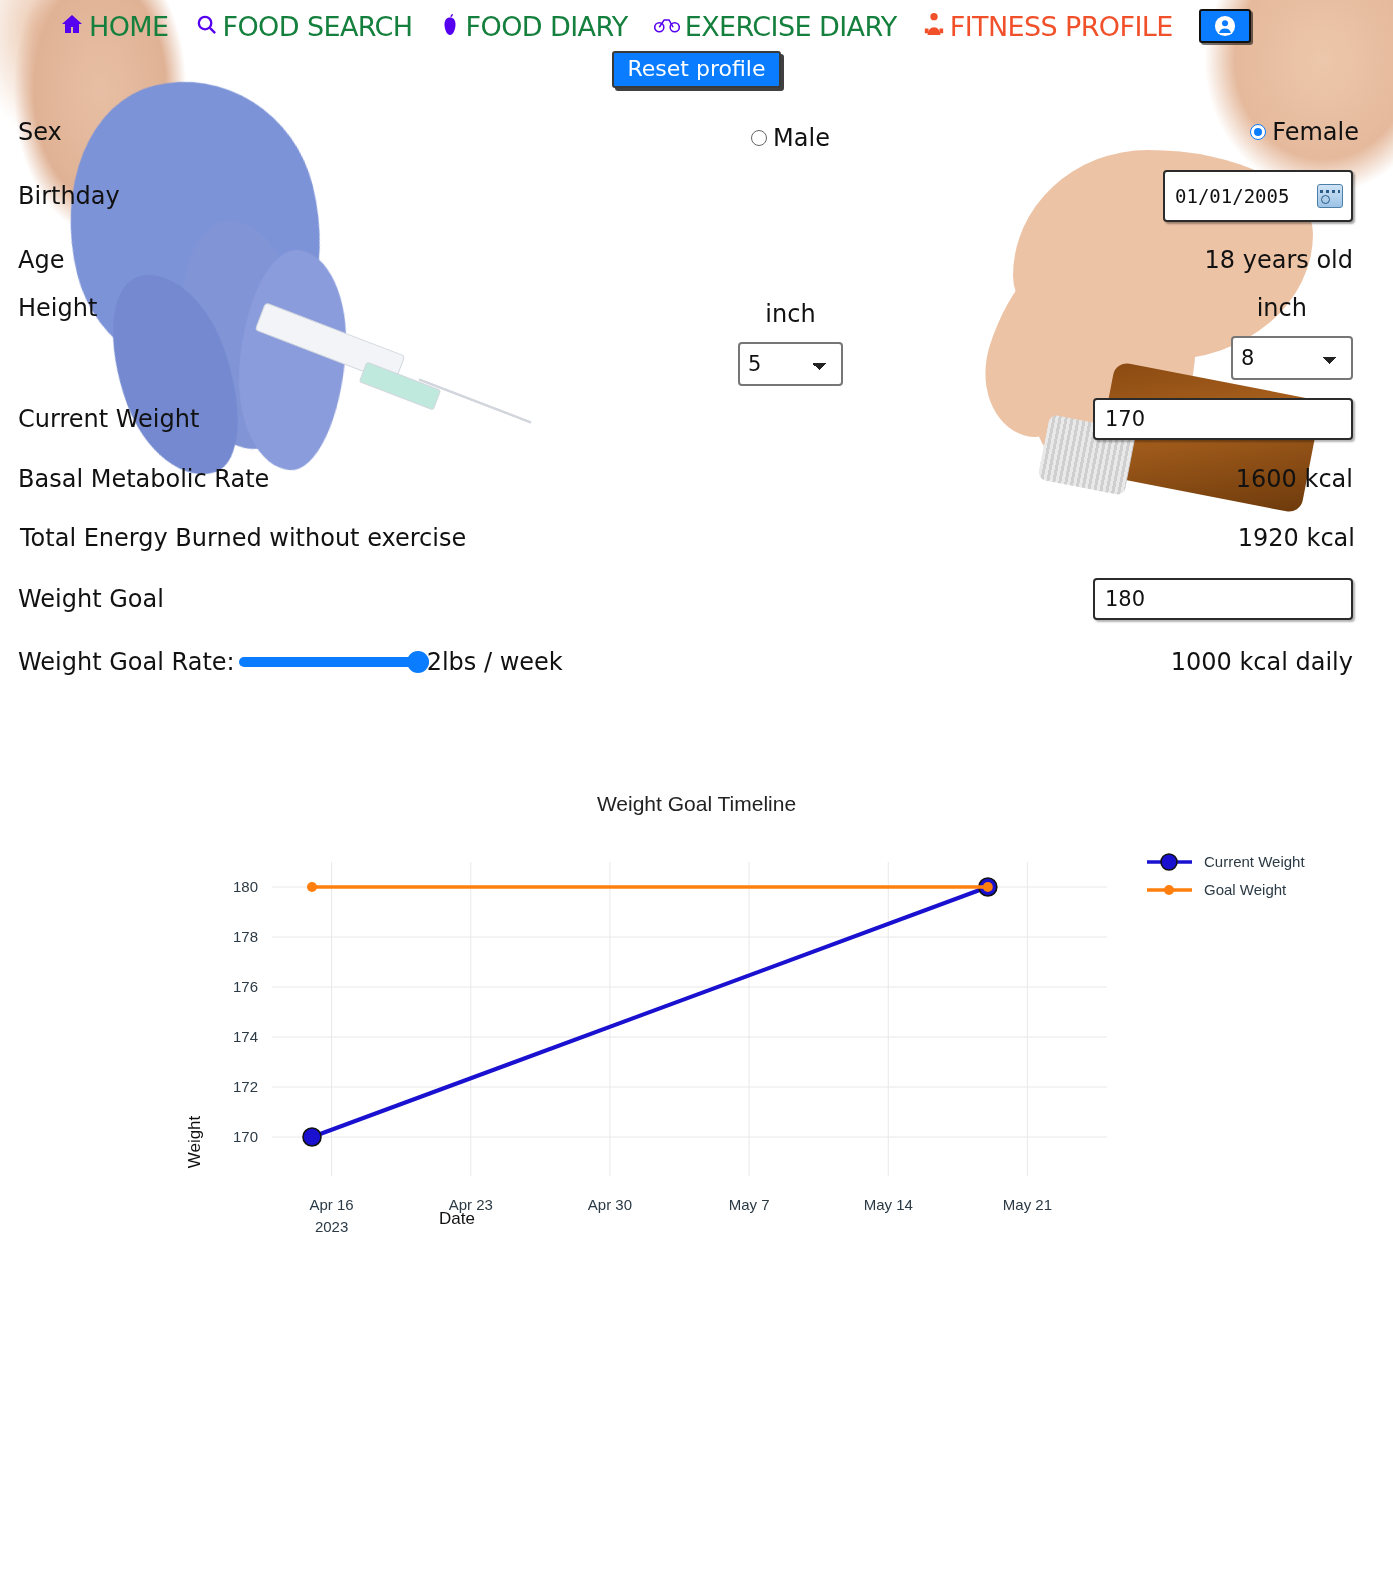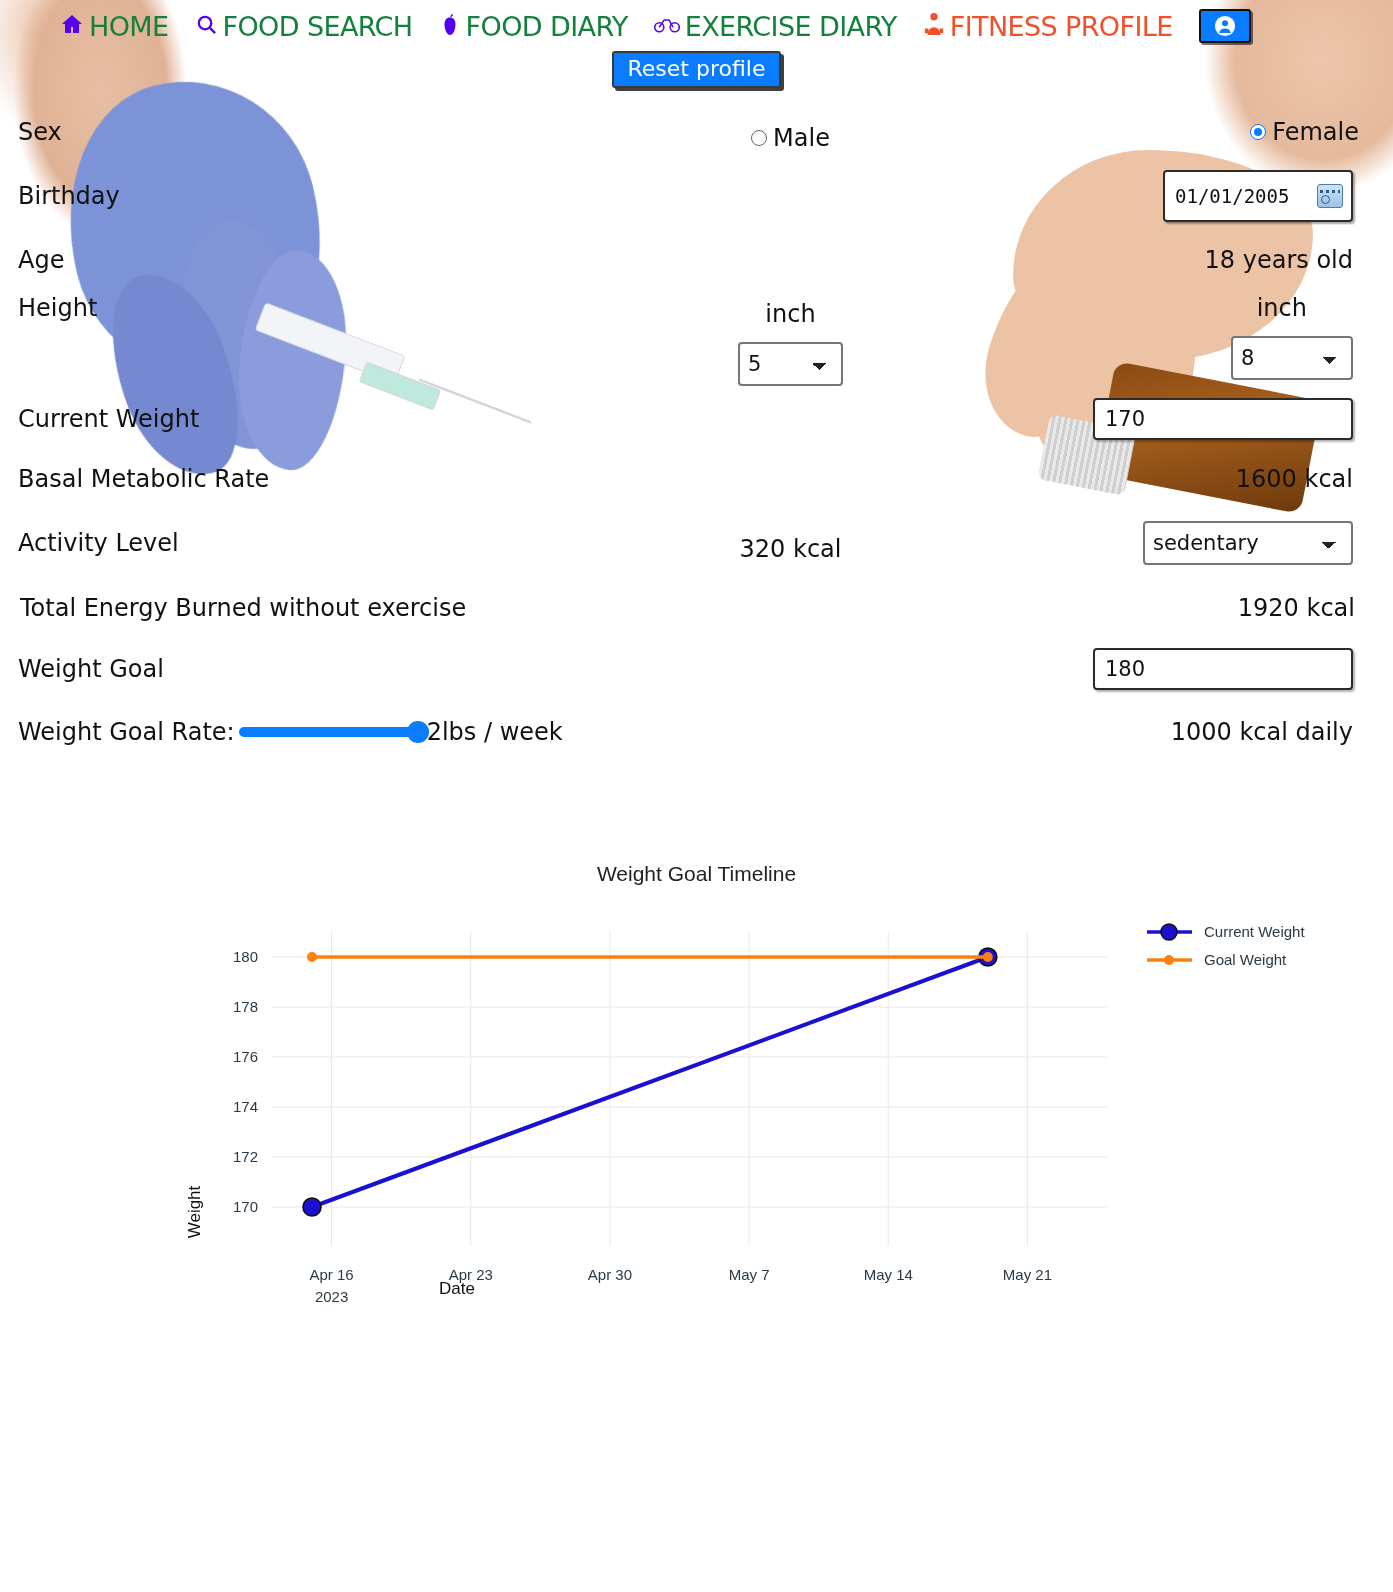--- a/index.html
+++ b/index.html
@@ -322,27 +322,20 @@
   </div>
 
 
 
   <div class="form-row" style="min-height:58px;">
     <div class="row-label">Basal Metabolic Rate</div>
     <div class="row-mid"></div>
     <div class="row-right">1600 kcal</div>
   </div>
 
-  <div class="form-row" style="min-height:70px;">
-    <div class="row-label">Activity Level</div>
-    <div class="row-mid">320 kcal</div>
-    <div class="row-right" style="padding-right:58px;">
-      <select class="dropdown" id="activity-level-select"><option value="sedentary">sedentary</option><option value="light">light</option><option value="moderate">moderate</option><option value="active">active</option><option value="very active">very active</option></select>
-    </div>
-  </div>
 
   <div class="form-row" style="min-height:60px;padding-left:20px;">
     <div class="row-label">Total Energy Burned without exercise</div>
     <div class="row-mid"></div>
     <div class="row-right">1920 kcal</div>
   </div>
 
   <div class="form-row" style="min-height:62px;">
     <div class="row-label">Weight Goal</div>
     <div class="row-mid"></div>

